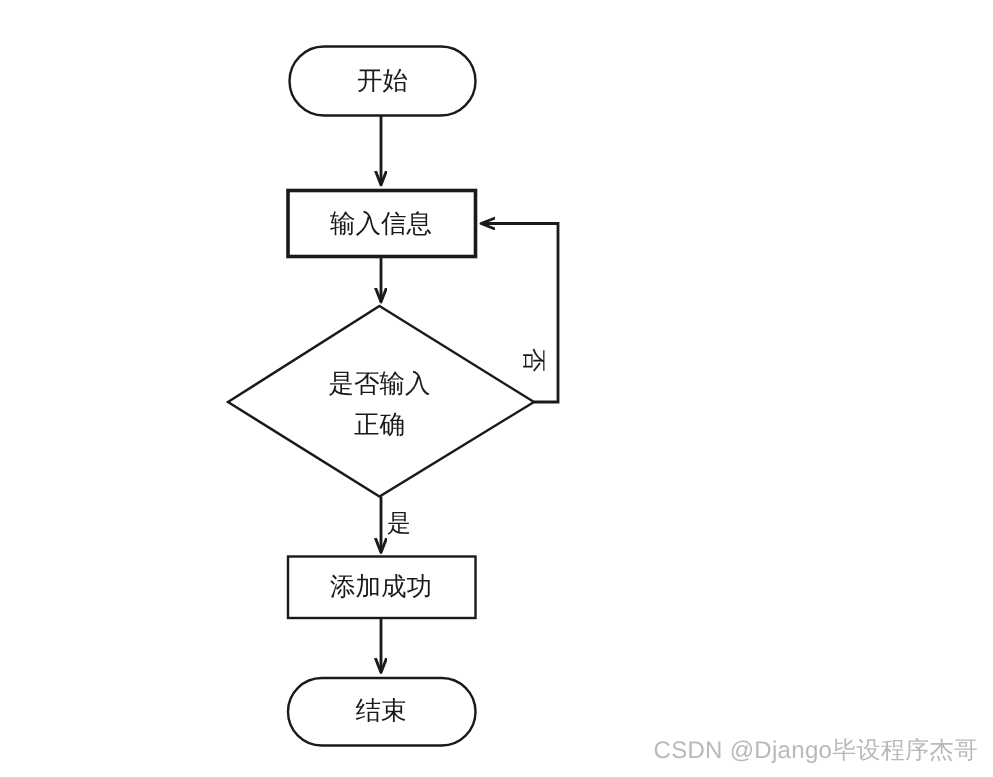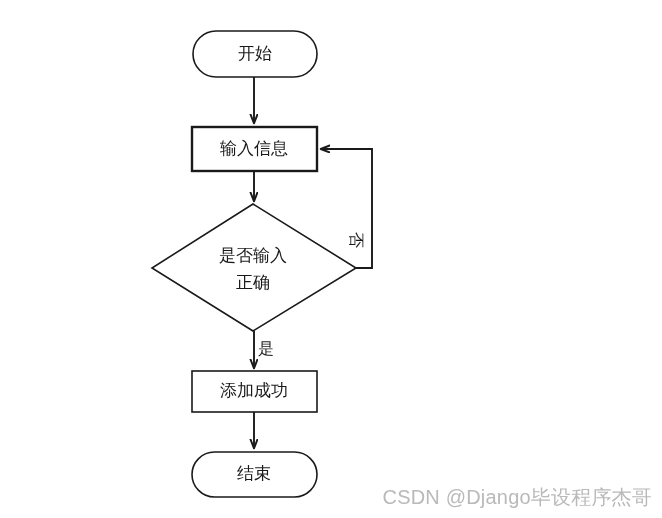--- a/index.html
+++ b/index.html
@@ -45,21 +45,21 @@
   .connector {
     stroke: #1a1a1a;
     stroke-width: 1.9;
     fill: none;
   }
   .watermark {
     position: absolute;
     right: 10px;
     bottom: 7px;
     font-family: "Liberation Sans", "DejaVu Sans", sans-serif;
-    font-size: 20px;
+    font-size: 16px;
     color: #b9b9b9;
     letter-spacing: 0.2px;
     white-space: nowrap;
     user-select: none;
   }
 </style>
 </head>
 <body>
 
 <svg id="flow-canvas" viewBox="0 0 662 518" xmlns="http://www.w3.org/2000/svg">

